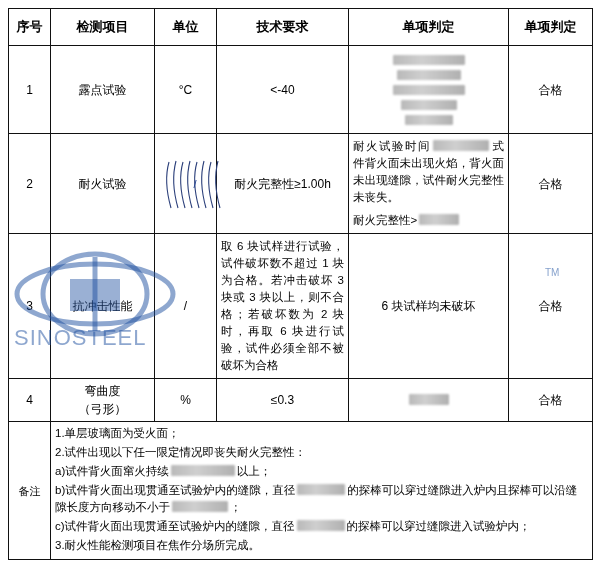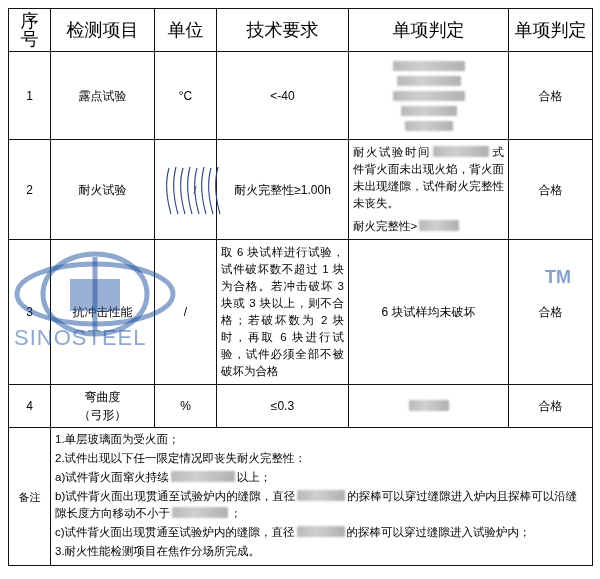--- a/index.html
+++ b/index.html
@@ -20,21 +20,21 @@
   }
   .wm-cn{
     position:absolute;left:185px;top:-6px;
     font-family:"DejaVu Sans","Liberation Sans",sans-serif;
     font-size:78px;font-weight:bold;letter-spacing:4px;
     color:rgba(30,80,160,0.45);
     white-space:nowrap;
   }
   .wm-tm{
     position:absolute;left:545px;top:22px;
-    font-size:18px;font-weight:bold;color:rgba(30,80,160,0.55);
+    font-size:10px;font-weight:normal;color:rgba(30,80,160,0.55);
   }
   .wm-logo{
     position:absolute;left:10px;top:4px;width:170px;height:110px;
   }
   .wm-sino{
     position:absolute;left:14px;top:80px;
     font-size:22px;font-weight:normal;letter-spacing:1px;
     color:rgba(30,80,160,0.5);
   }
 
@@ -49,22 +49,22 @@
   td,th{
     border:1px solid #111;
     font-size:12px;
     vertical-align:middle;
     text-align:center;
     padding:3px 4px;
     line-height:18px;
     background:transparent;
   }
   thead th{
-    font-weight:normal;
-    font-size:18px;
+    font-weight:bold;
+    font-size:13px;
     height:30px;
   }
   .col-no{width:42px;}
   .col-item{width:104px;}
   .col-unit{width:62px;}
   .col-req{width:132px;}
   .col-res{width:160px;}
   .col-judge{width:84px;}
 
   .cell-left{text-align:left;}

